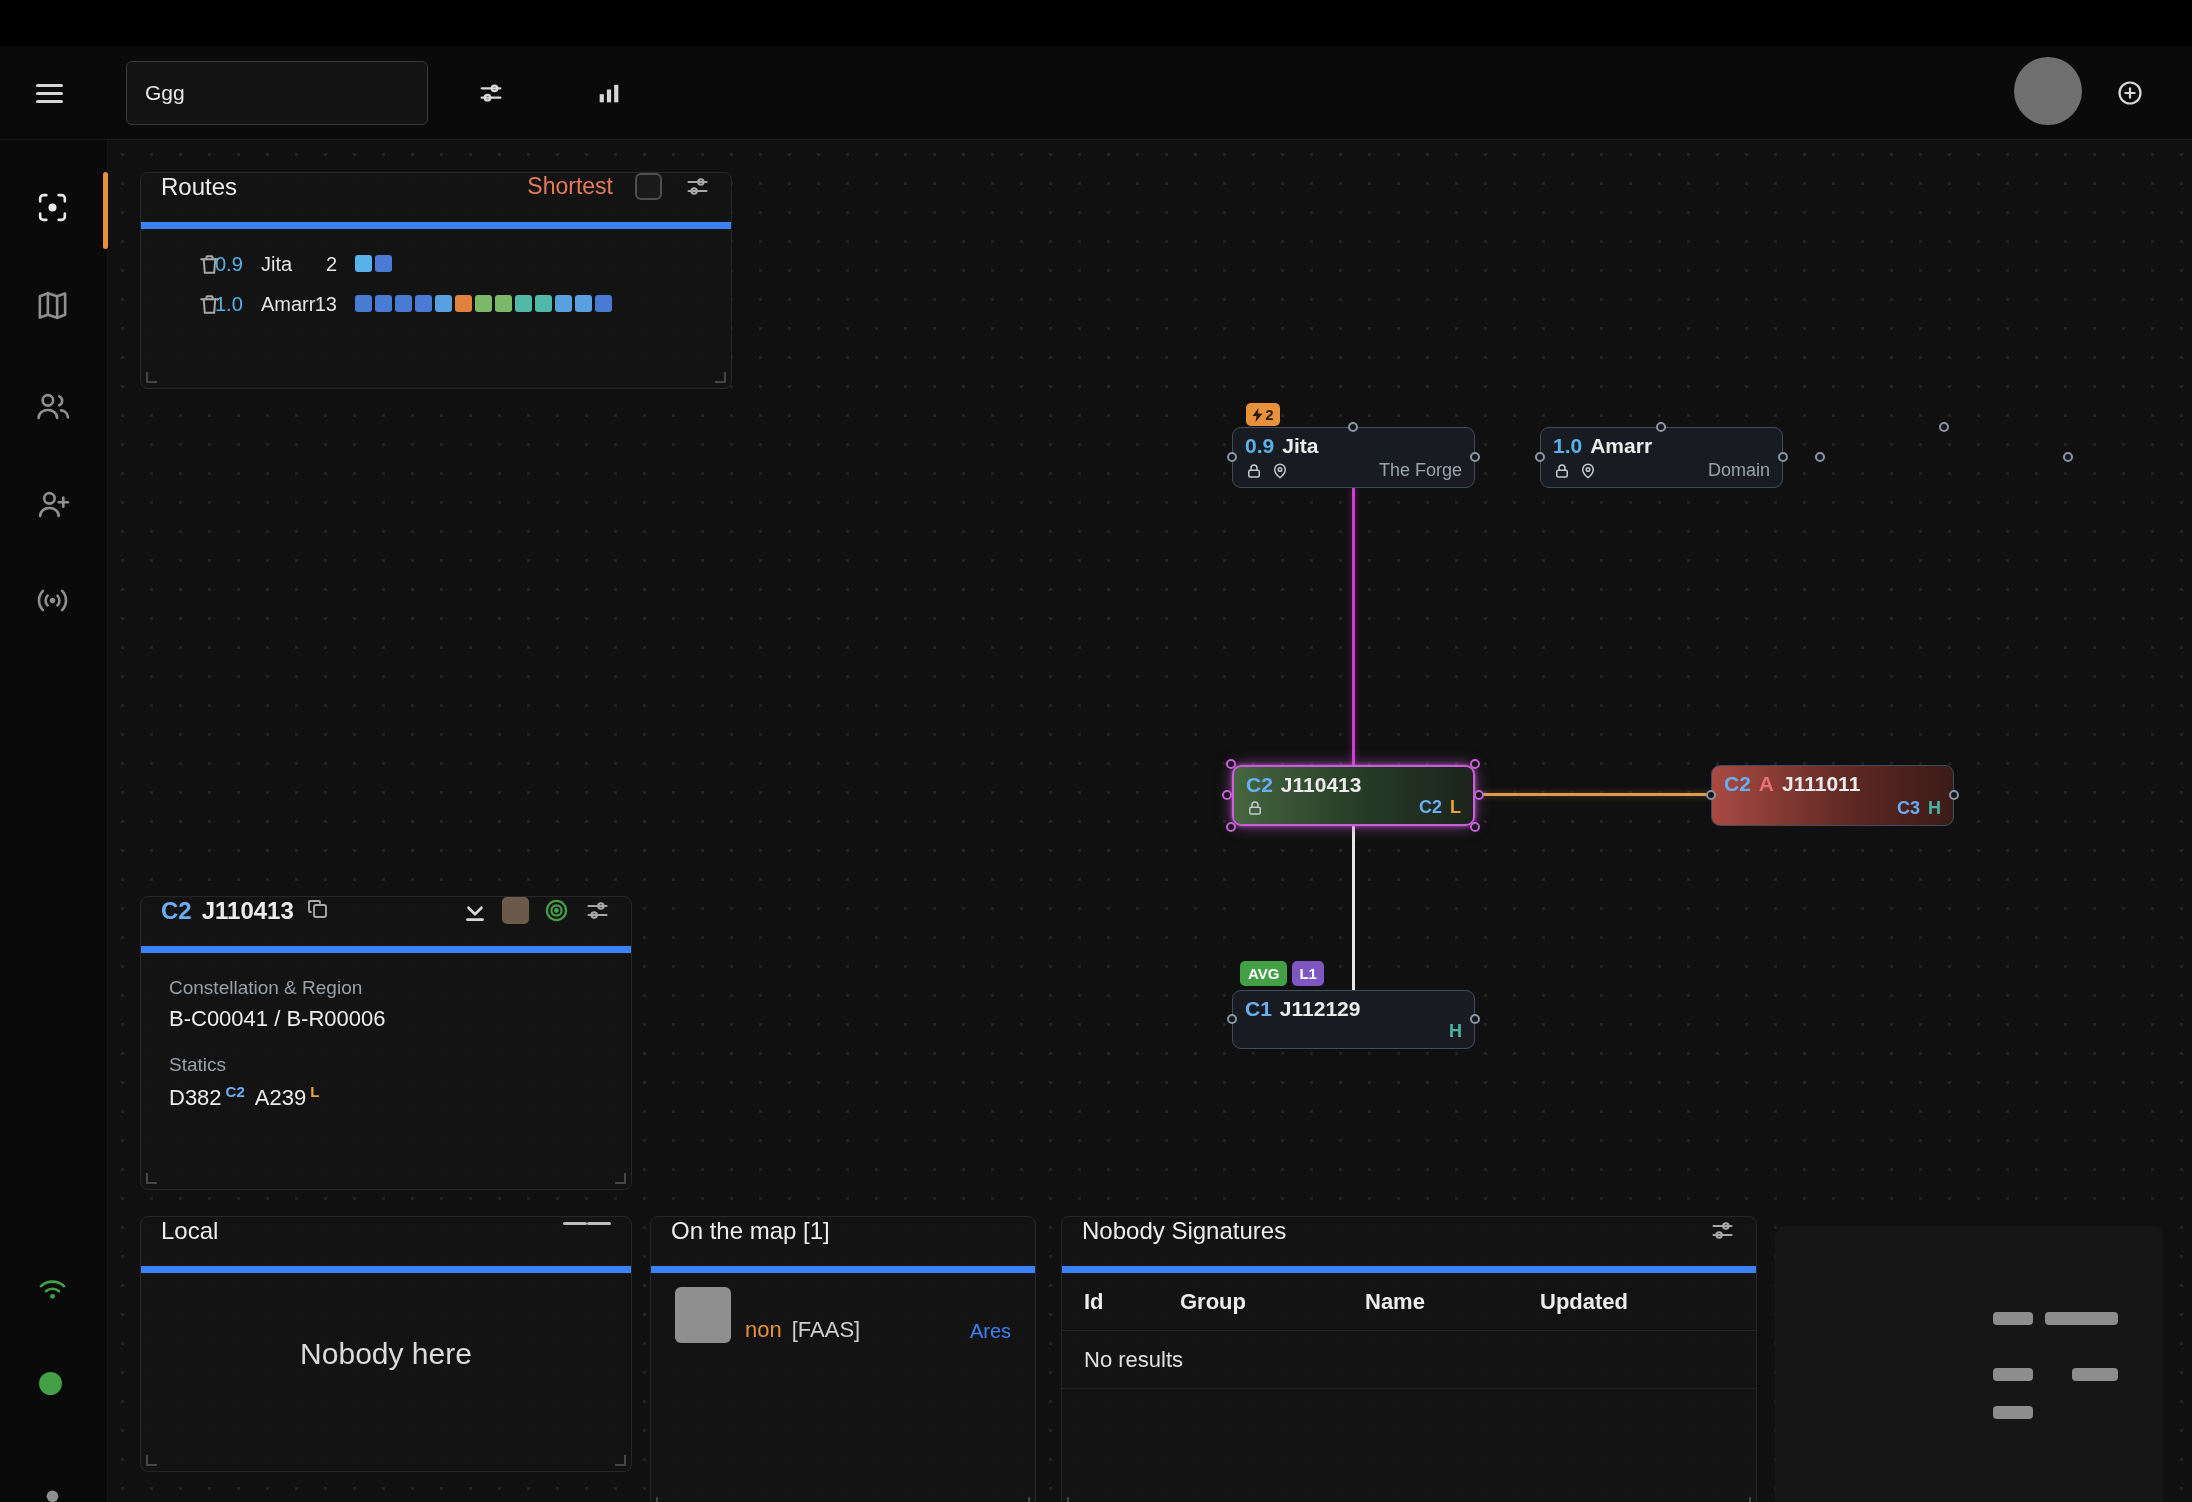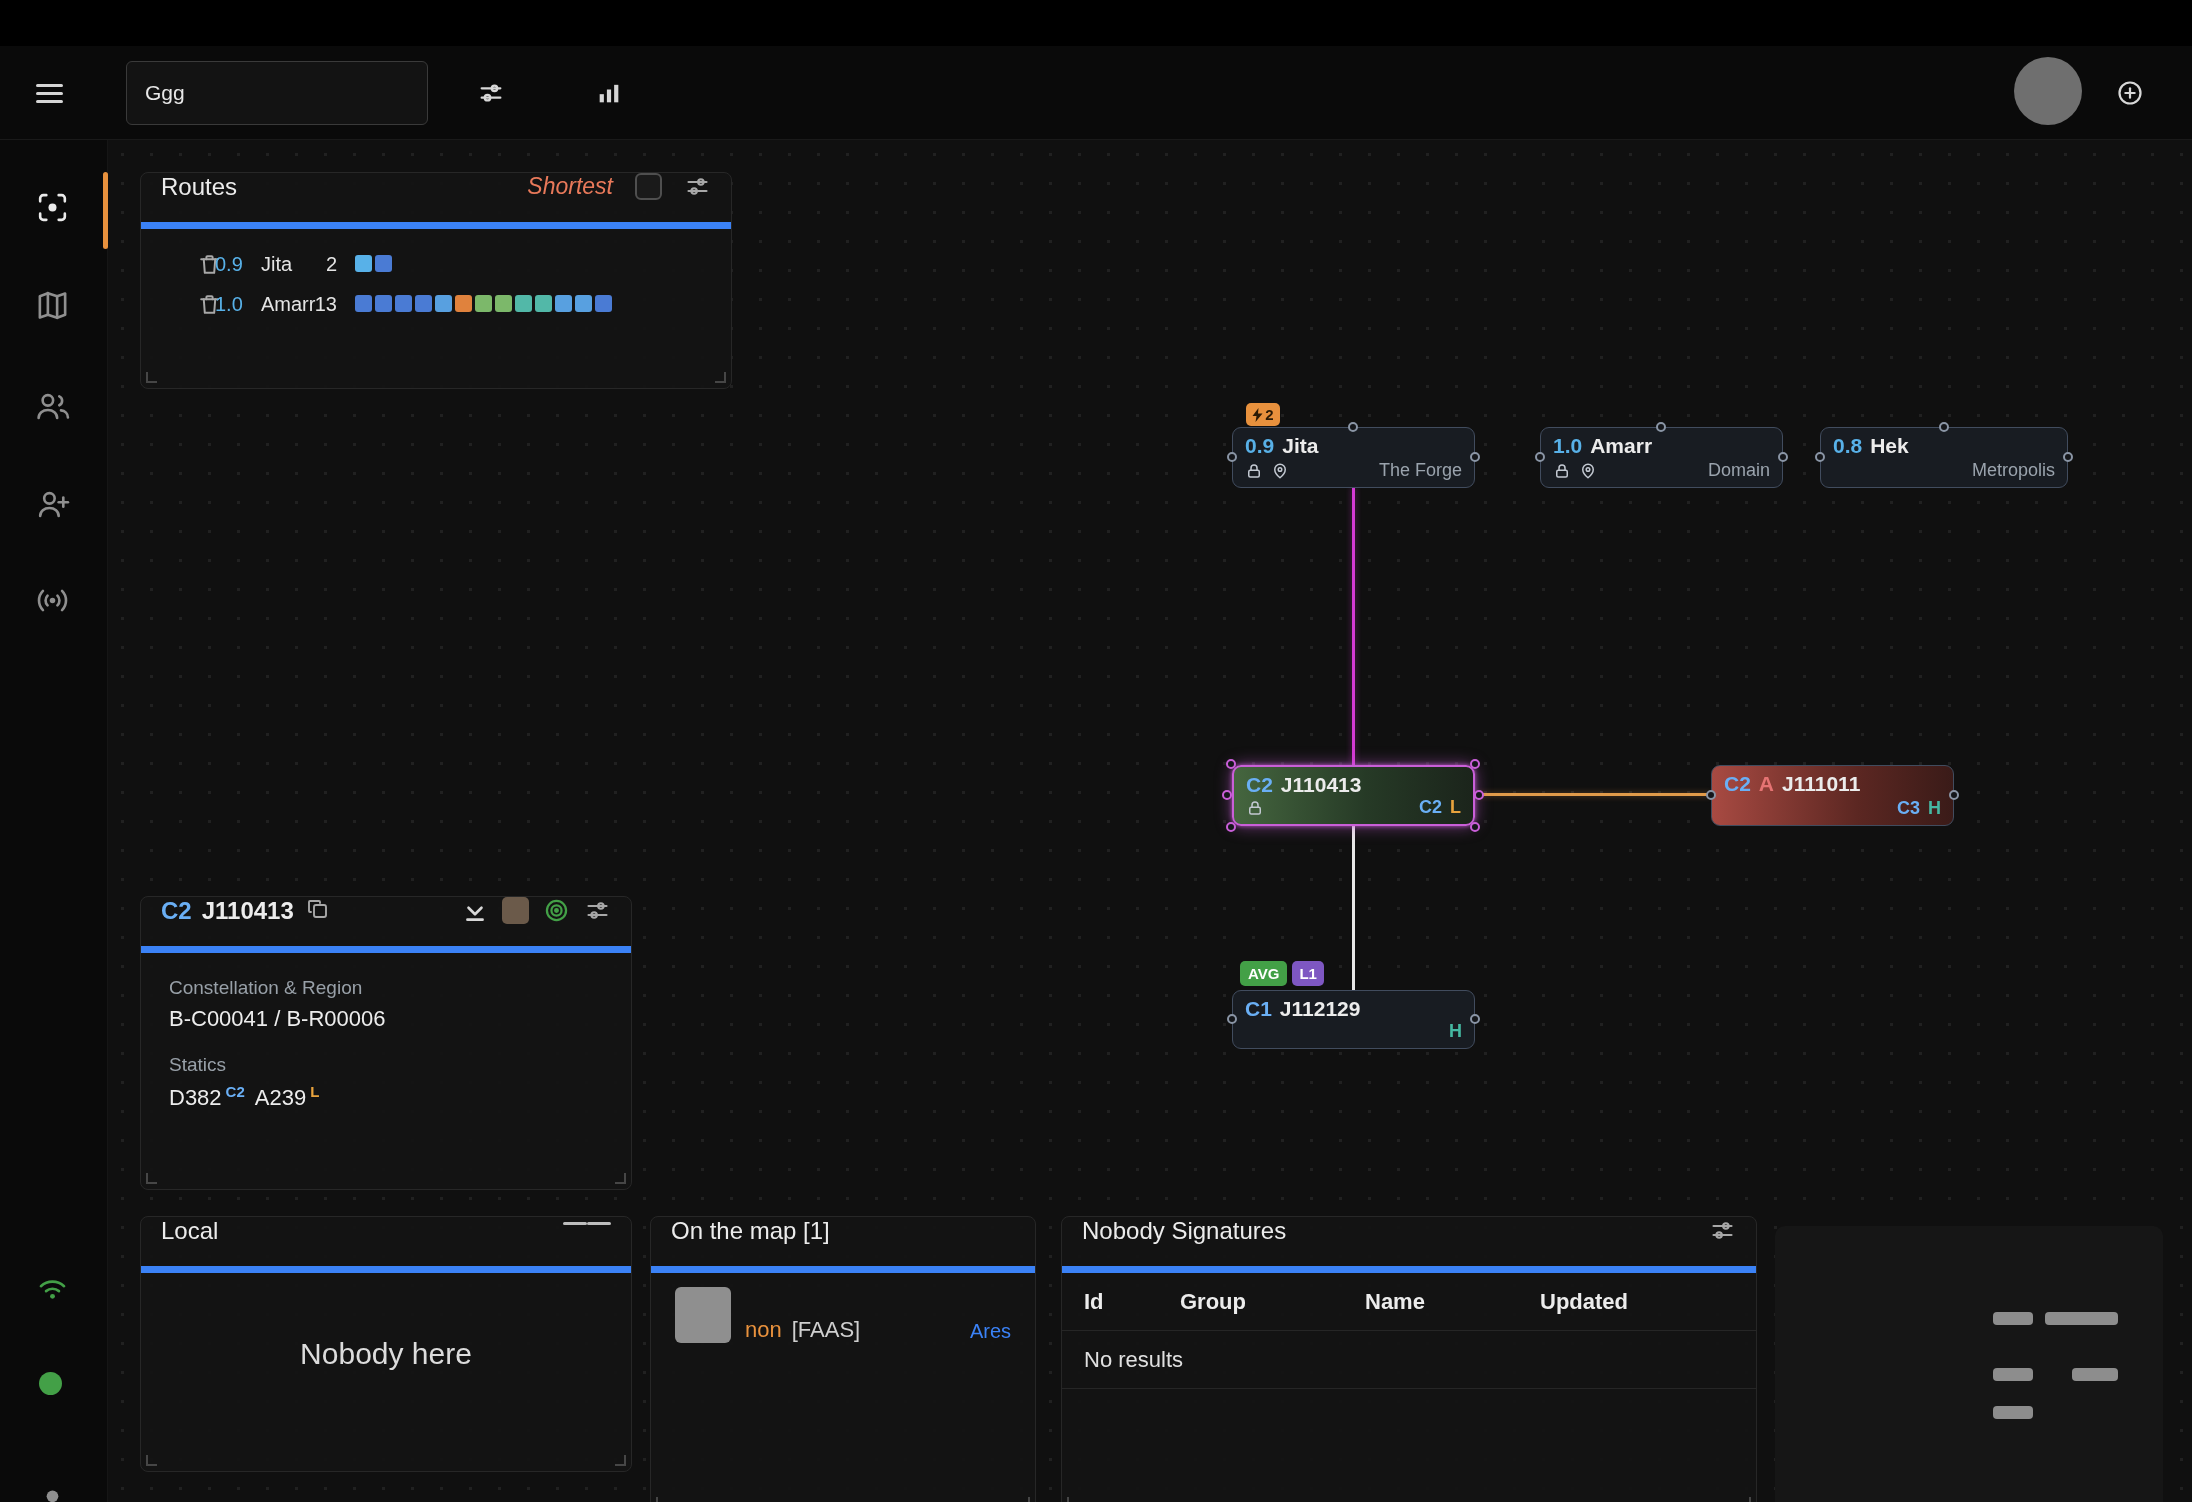--- a/index.html
+++ b/index.html
@@ -34,21 +34,21 @@
   .panel{position:absolute;background:rgba(20,20,20,.96);border:1px solid #272727;border-radius:8px;z-index:20;}
   .panel-header{height:56px;display:flex;align-items:flex-start;padding:0 20px;border-bottom:7px solid #3b82f6;}
   .panel-title{font-size:24px;font-weight:500;color:#ececec;}
   .corner{position:absolute;width:11px;height:11px;}
   .corner.bl{left:5px;bottom:5px;border-left:2px solid #464646;border-bottom:2px solid #464646;}
   .corner.br{right:5px;bottom:5px;border-right:2px solid #464646;border-bottom:2px solid #464646;}
   .hbtn{background:none;border:none;cursor:pointer;padding:0;display:flex;align-items:center;justify-content:center;}
 
   
   #routes-panel{left:140px;top:126px;width:592px;height:217px;}
-  #routes-panel .mode{margin-left:auto;font-size:23px;color:#e8795a;font-style:italic;}
+  #routes-panel .mode{margin-left:auto;font-size:23px;color:#e8795a;}
   #routes-panel .checkbox{width:27px;height:27px;border:2px solid #4f4f4f;border-radius:6px;background:#1a1a1a;margin-left:22px;cursor:pointer;}
   #routes-panel .hbtn{margin-left:22px;}
   .route-row{position:absolute;left:0;width:100%;height:30px;}
   .route-row .trash{position:absolute;left:34px;top:1px;}
   .route-row .rsec{position:absolute;left:74px;top:2px;font-size:20px;color:#58b1e8;font-weight:500;}
   .route-row .rname{position:absolute;left:120px;top:2px;font-size:20px;color:#e4e4e4;}
   .route-row .rjumps{position:absolute;left:140px;top:2px;width:56px;text-align:right;font-size:20px;color:#e4e4e4;}
   .route-row .segments{position:absolute;left:214px;top:4px;display:flex;gap:3px;}
   .seg{width:17px;height:17px;border-radius:3px;display:inline-block;}
 
@@ -273,29 +273,20 @@
             <circle cx="12" cy="10" r="2.4"></circle>
           </svg>
         </span>
       <span class="region">Domain</span>
     </div>
   </div>
   <div class="dot" style="left:1656px;top:376px;"></div>
   <div class="dot" style="left:1535px;top:406px;"></div>
   <div class="dot" style="left:1778px;top:406px;"></div>
 
-  <div class="node" style="left:1820px;top:381px;width:248px;">
-    <div class="trow">
-        <span class="sec">0.8</span>
-        <span class="nname">Hek</span>
-      </div>
-    <div class="brow">
-        <span class="region">Metropolis</span>
-      </div>
-  </div>
   <div class="dot" style="left:1939px;top:376px;"></div>
   <div class="dot" style="left:1815px;top:406px;"></div>
   <div class="dot" style="left:2063px;top:406px;"></div>
 
   <div class="node selected" style="left:1232px;top:719px;">
     <div class="trow">
         <span class="cls">C2</span>
         <span class="nname">J110413</span>
       </div>
     <div class="brow">

